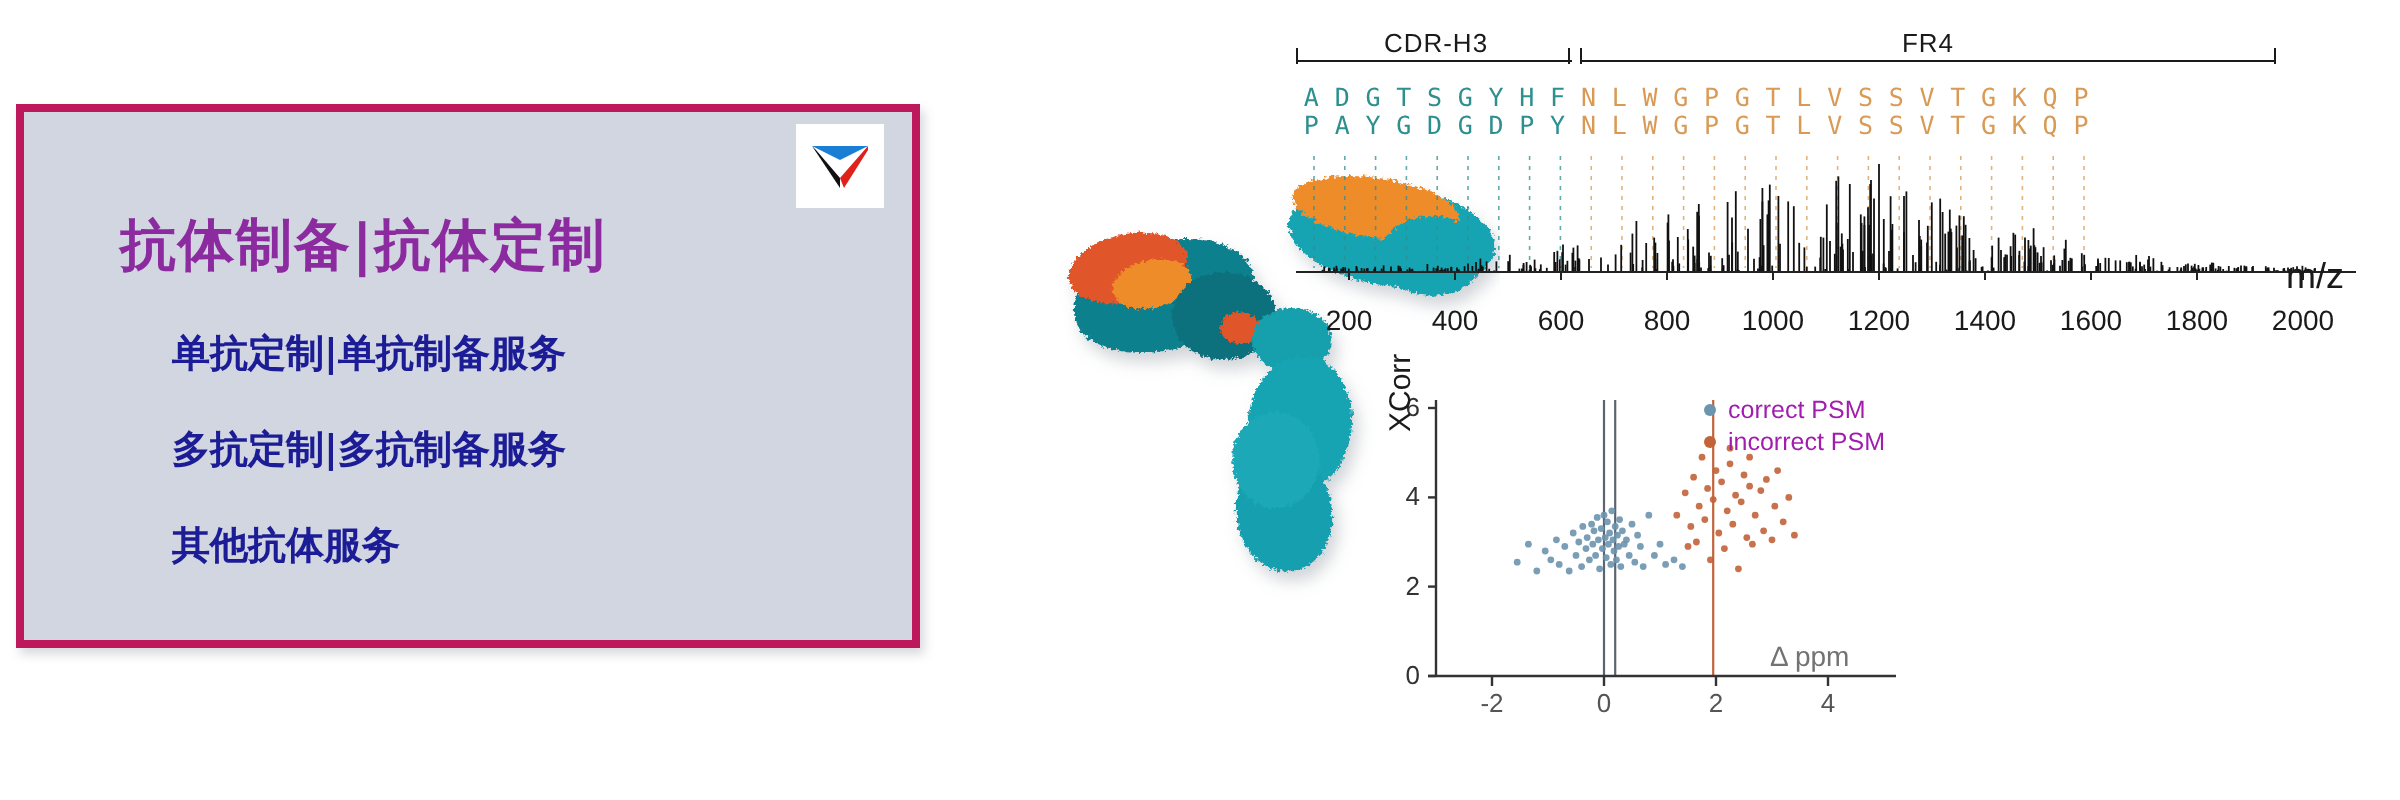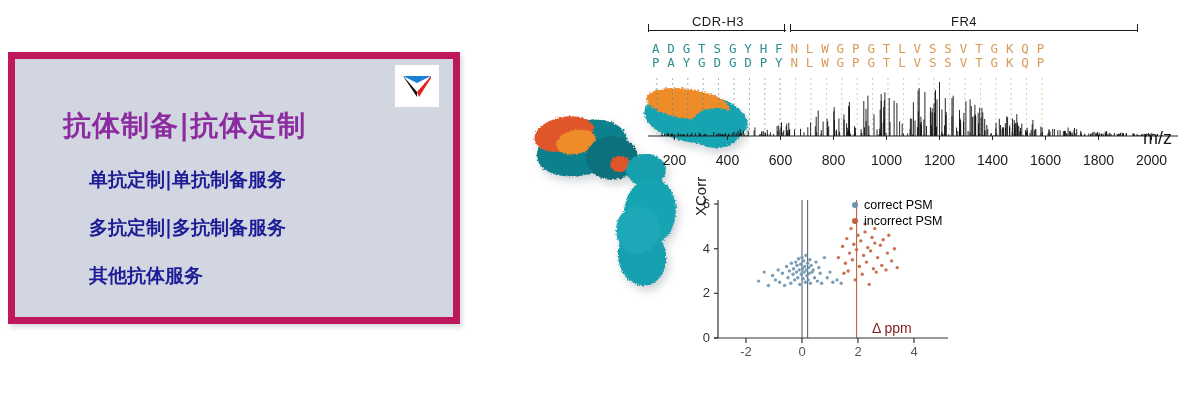--- a/index.html
+++ b/index.html
@@ -3,21 +3,21 @@
 <meta charset="utf-8">
 <style>
   html,body{margin:0;padding:0;background:#ffffff;}
   body{width:1200px;height:400px;position:relative;overflow:hidden;
        font-family:"Liberation Sans","DejaVu Sans",sans-serif;}
 
   
   .promo-card{
     position:absolute;left:8px;top:52px;width:452px;height:272px;
     background:#d2d6e0;
-    border:7px solid #be185d;
+    border:4px solid #be185d;
     box-shadow:2px 3px 5px rgba(120,125,140,.30);
     box-sizing:border-box;
   }
   .promo-logo{
     position:absolute;right:14px;top:6px;width:44px;height:42px;
     background:#ffffff;
     display:flex;align-items:center;justify-content:center;
   }
   .promo-logo svg{display:block;}
   .promo-title{
@@ -77,28 +77,28 @@
   
   .scatter{position:absolute;left:180px;top:190px;width:270px;height:180px;}
   .scatter svg{display:block;}
   .scatter-ylabel{
     position:absolute;left:12px;top:26px;
     font-size:15px;color:#1a1a1a;font-family:"Liberation Sans",sans-serif;
     transform:rotate(-90deg);transform-origin:left top;
     white-space:nowrap;
   }
   .scatter-xlabel{
-    position:absolute;left:192px;top:130px;
-    font-size:14px;color:#7f1d1d;font-family:"Liberation Sans",sans-serif;
+    position:absolute;left:205px;top:130px;
+    font-size:14px;color:#737373;font-family:"Liberation Sans",sans-serif;
     white-space:nowrap;
   }
   .legend{position:absolute;left:172px;top:8px;}
   .legend-row{display:flex;align-items:center;margin-bottom:2px;}
   .legend-dot{width:6px;height:6px;border-radius:50%;margin-right:6px;}
-  .legend-text{font-size:12.5px;color:#000000;font-family:"Liberation Sans",sans-serif;white-space:nowrap;}
+  .legend-text{font-size:12.5px;color:#a21caf;font-family:"Liberation Sans",sans-serif;white-space:nowrap;}
 </style>
 </head>
 <body>
 
 <div class="promo-card" style="background: rgb(210, 214, 224);">
 
   <div class="promo-logo">
     <svg width="34" height="32" viewBox="0 0 34 32" aria-hidden="true">
       <polygon points="3,6 31,6 17,13" fill="#1a7fd4"></polygon>
       <polygon points="31,6 31,8 19,27 17,22" fill="#e0201b"></polygon>

